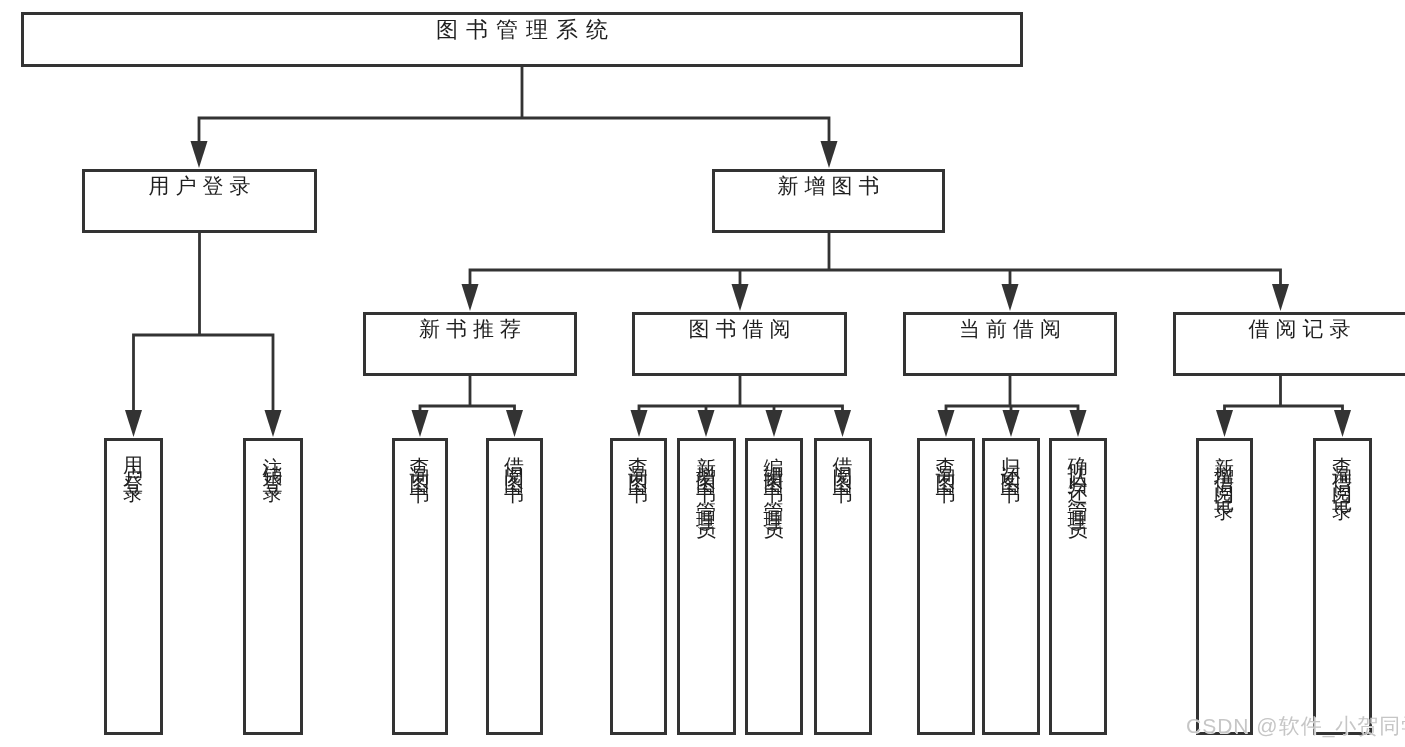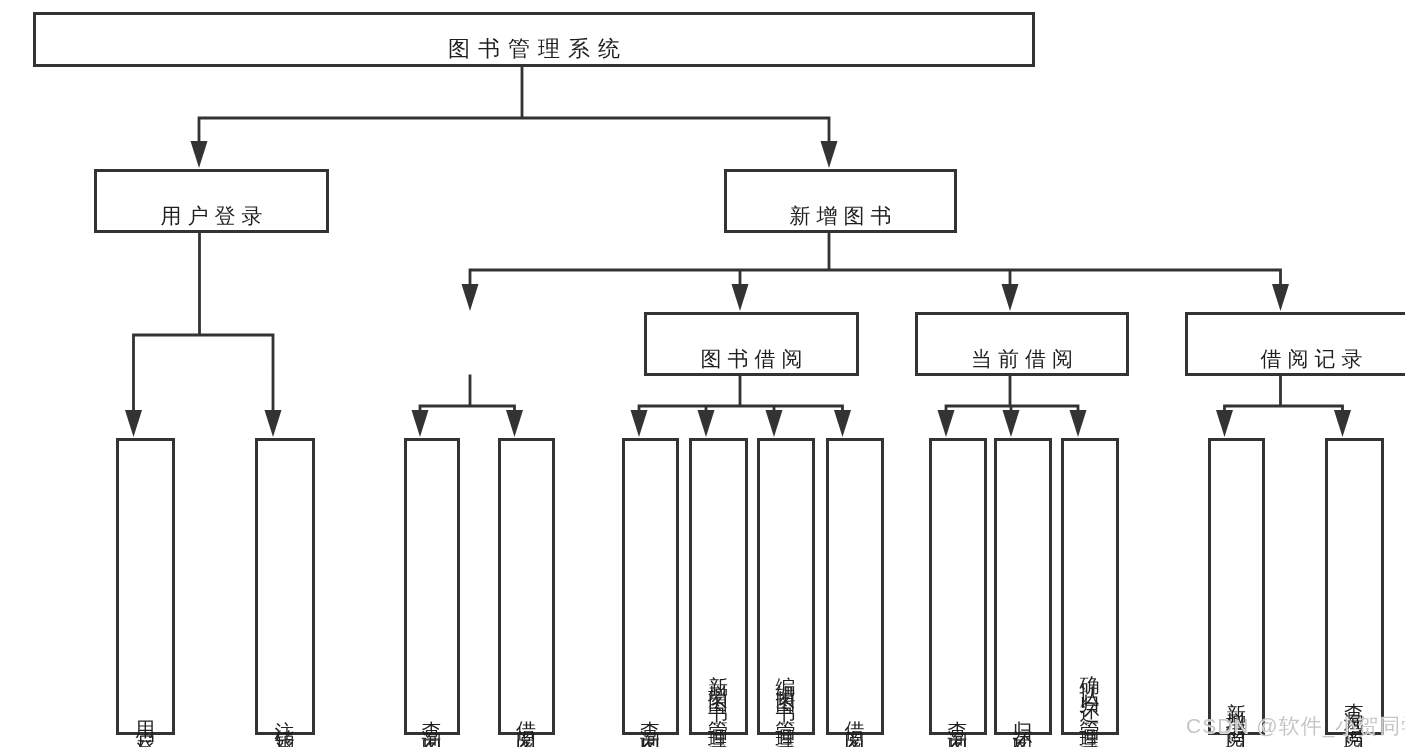--- a/index.html
+++ b/index.html
@@ -18,24 +18,23 @@
     overflow:hidden;
   }
   .edges{position:absolute;left:0;top:0;z-index:1;}
   .edge{stroke:var(--line);stroke-width:2.8;fill:none;stroke-linecap:square;}
   .arrow{fill:var(--line);stroke:none;}
   .box{
     position:absolute;
     box-sizing:border-box;
     border:3px solid var(--border);
     background:var(--background);
-    display:flex;align-items:flex-end;justify-content:center;
+    display:flex;align-items:flex-start;justify-content:center;
     color:var(--text);
     z-index:2;
-    margin-left:12px;
   }
   .h-label{
     font-size:21px;
     letter-spacing:6px;
     text-indent:6px; 
     white-space:nowrap;
   }
   .root .h-label{font-size:22px;letter-spacing:8px;text-indent:8px;}
   .vtext{
     writing-mode:vertical-rl;
@@ -96,20 +95,23 @@
     <span class="h-label">图书管理系统</span>
   </div>
 
   <div class="box" style="left:82px;top:169px;width:235px;height:64px">
     <span class="h-label">用户登录</span>
   </div>
   <div class="box" style="left:712px;top:169px;width:233px;height:64px">
     <span class="h-label">新增图书</span>
   </div>
 
+  <div class="box" style="left:363px;top:312px;width:214px;height:64px">
+    <span class="h-label">新书推荐</span>
+  </div>
   <div class="box" style="left:903px;top:312px;width:214px;height:64px">
     <span class="h-label">当前借阅</span>
   </div>
   <div class="box" style="left:632px;top:312px;width:215px;height:64px">
     <span class="h-label">图书借阅</span>
   </div>
   <div class="box" style="left:1173px;top:312px;width:253px;height:64px">
     <span class="h-label">借阅记录</span>
   </div>
 

